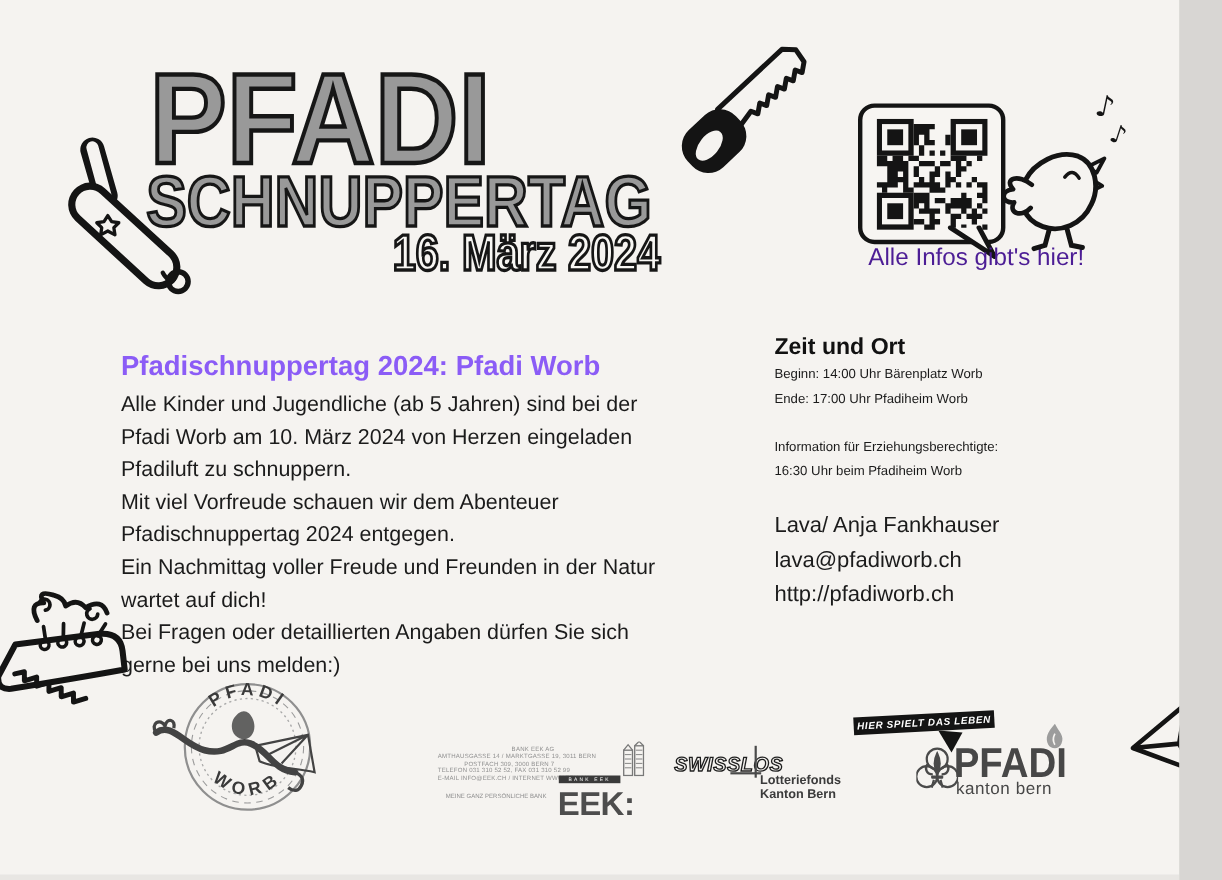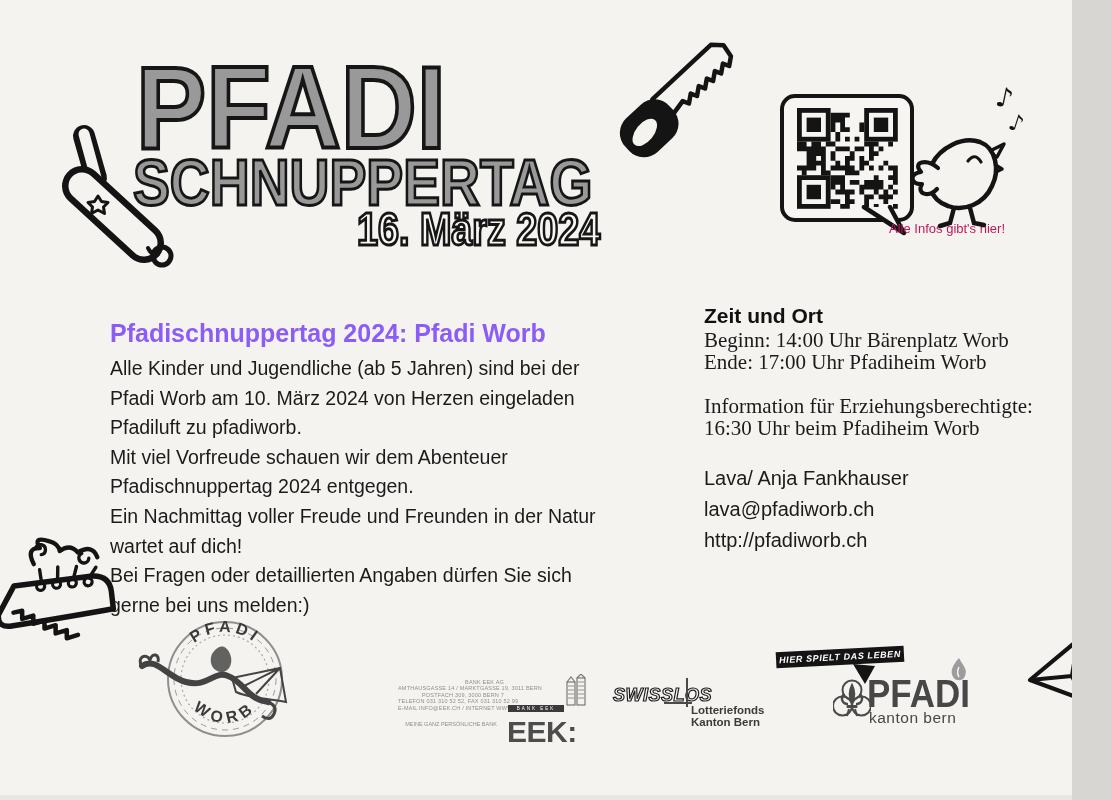--- a/index.html
+++ b/index.html
@@ -11,28 +11,28 @@
           -webkit-text-stroke:4px #161616;transform-origin:left top;}
   .t-sub{font-weight:700;color:#999;line-height:1;white-space:nowrap;
          -webkit-text-stroke:3px #161616;transform-origin:left top;}
   .t-date{font-weight:700;color:#f8f7f4;line-height:1;white-space:nowrap;
           -webkit-text-stroke:3px #161616;transform-origin:left top;}
   
   .intro{width:580px;}
   .intro h3{margin:16px 0 6px 0;font-size:25px;color:#8b5cf6;}
   .intro div{font-size:19.5px;line-height:29.6px;color:#1b1b1b;white-space:nowrap;}
   .details h3{margin:0;font-size:21px;line-height:26px;color:#111;}
-  .details .dl{font-size:21px;line-height:22px;color:#1b1b1b;white-space:nowrap;font-family:Liberation Serif, serif;}
+  .details .dl{font-size:12px;line-height:22px;color:#1b1b1b;white-space:nowrap;}
   .details .mt{margin-top:22px;}
   .contact{margin-top:24px;}
   .contact div{font-size:20px;line-height:31px;color:#1b1b1b;white-space:nowrap;}
   
   .bubble{width:126px;height:120px;border:4.5px solid #141414;border-radius:15px;
           background:#f7f5f2;display:flex;align-items:center;justify-content:center;}
-  .qr-caption{width:235px;text-align:right;font-size:13px;color:#be185d;}
+  .qr-caption{width:235px;text-align:center;font-size:22px;color:#4c1d95;}
   .note{font-family:"DejaVu Sans",sans-serif;color:#141414;line-height:1;}
   
   .eek-addr{width:106px;text-align:right;font-size:5.5px;line-height:6.4px;
             color:#8f8f8f;letter-spacing:.2px;white-space:nowrap;}
   .eek-tag{width:106px;text-align:center;font-size:5.5px;color:#8f8f8f;}
   .eek-mark{font-size:30px;font-weight:700;color:#4d4d4d;letter-spacing:-.5px;line-height:1;}
   .eek-bar{width:56px;height:7px;background:#3a3a3a;color:#fff;font-size:4.5px;
            letter-spacing:2px;text-align:center;line-height:7px;}
   .sw-mark{font-size:18px;font-weight:700;font-style:italic;color:#f5f3f0;
            -webkit-text-stroke:1.2px #1d1d1d;letter-spacing:.5px;line-height:1;}
@@ -99,21 +99,21 @@
     <path d="M30,40 C18,30 4,34 13,44 C1,45 2,57 14,56 C8,66 21,70 29,61" fill="#f5f3f0" stroke="#141414" stroke-width="4.2" stroke-linejoin="round" stroke-linecap="round"></path>
     <path d="M60,33 q7,-9 13,1" fill="none" stroke="#141414" stroke-width="3.2" stroke-linecap="round"></path>
   </svg>
   <span class="abs note" style="left:996px;top:84px;font-size:27px;transform:rotate(12deg);">♪</span>
   <span class="abs note" style="left:1009px;top:112px;font-size:23px;transform:rotate(18deg);">♪</span>
 
   <div class="abs intro" style="left:110px;top:303px;">
     <h3>Pfadischnuppertag 2024: Pfadi Worb</h3>
     <div>Alle Kinder und Jugendliche (ab 5 Jahren) sind bei der</div>
     <div>Pfadi Worb am 10. März 2024 von Herzen eingeladen</div>
-    <div>Pfadiluft zu pfadiworb.</div>
+    <div>Pfadiluft zu schnuppern.</div>
     <div>Mit viel Vorfreude schauen wir dem Abenteuer</div>
     <div>Pfadischnuppertag 2024 entgegen.</div>
     <div>Ein Nachmittag voller Freude und Freunden in der Natur</div>
     <div>wartet auf dich!</div>
     <div>Bei Fragen oder detaillierten Angaben dürfen Sie sich</div>
     <div>gerne bei uns melden:)</div>
   </div>
 
   <div class="abs details" style="left:704px;top:303px;">
     <h3>Zeit und Ort</h3>

